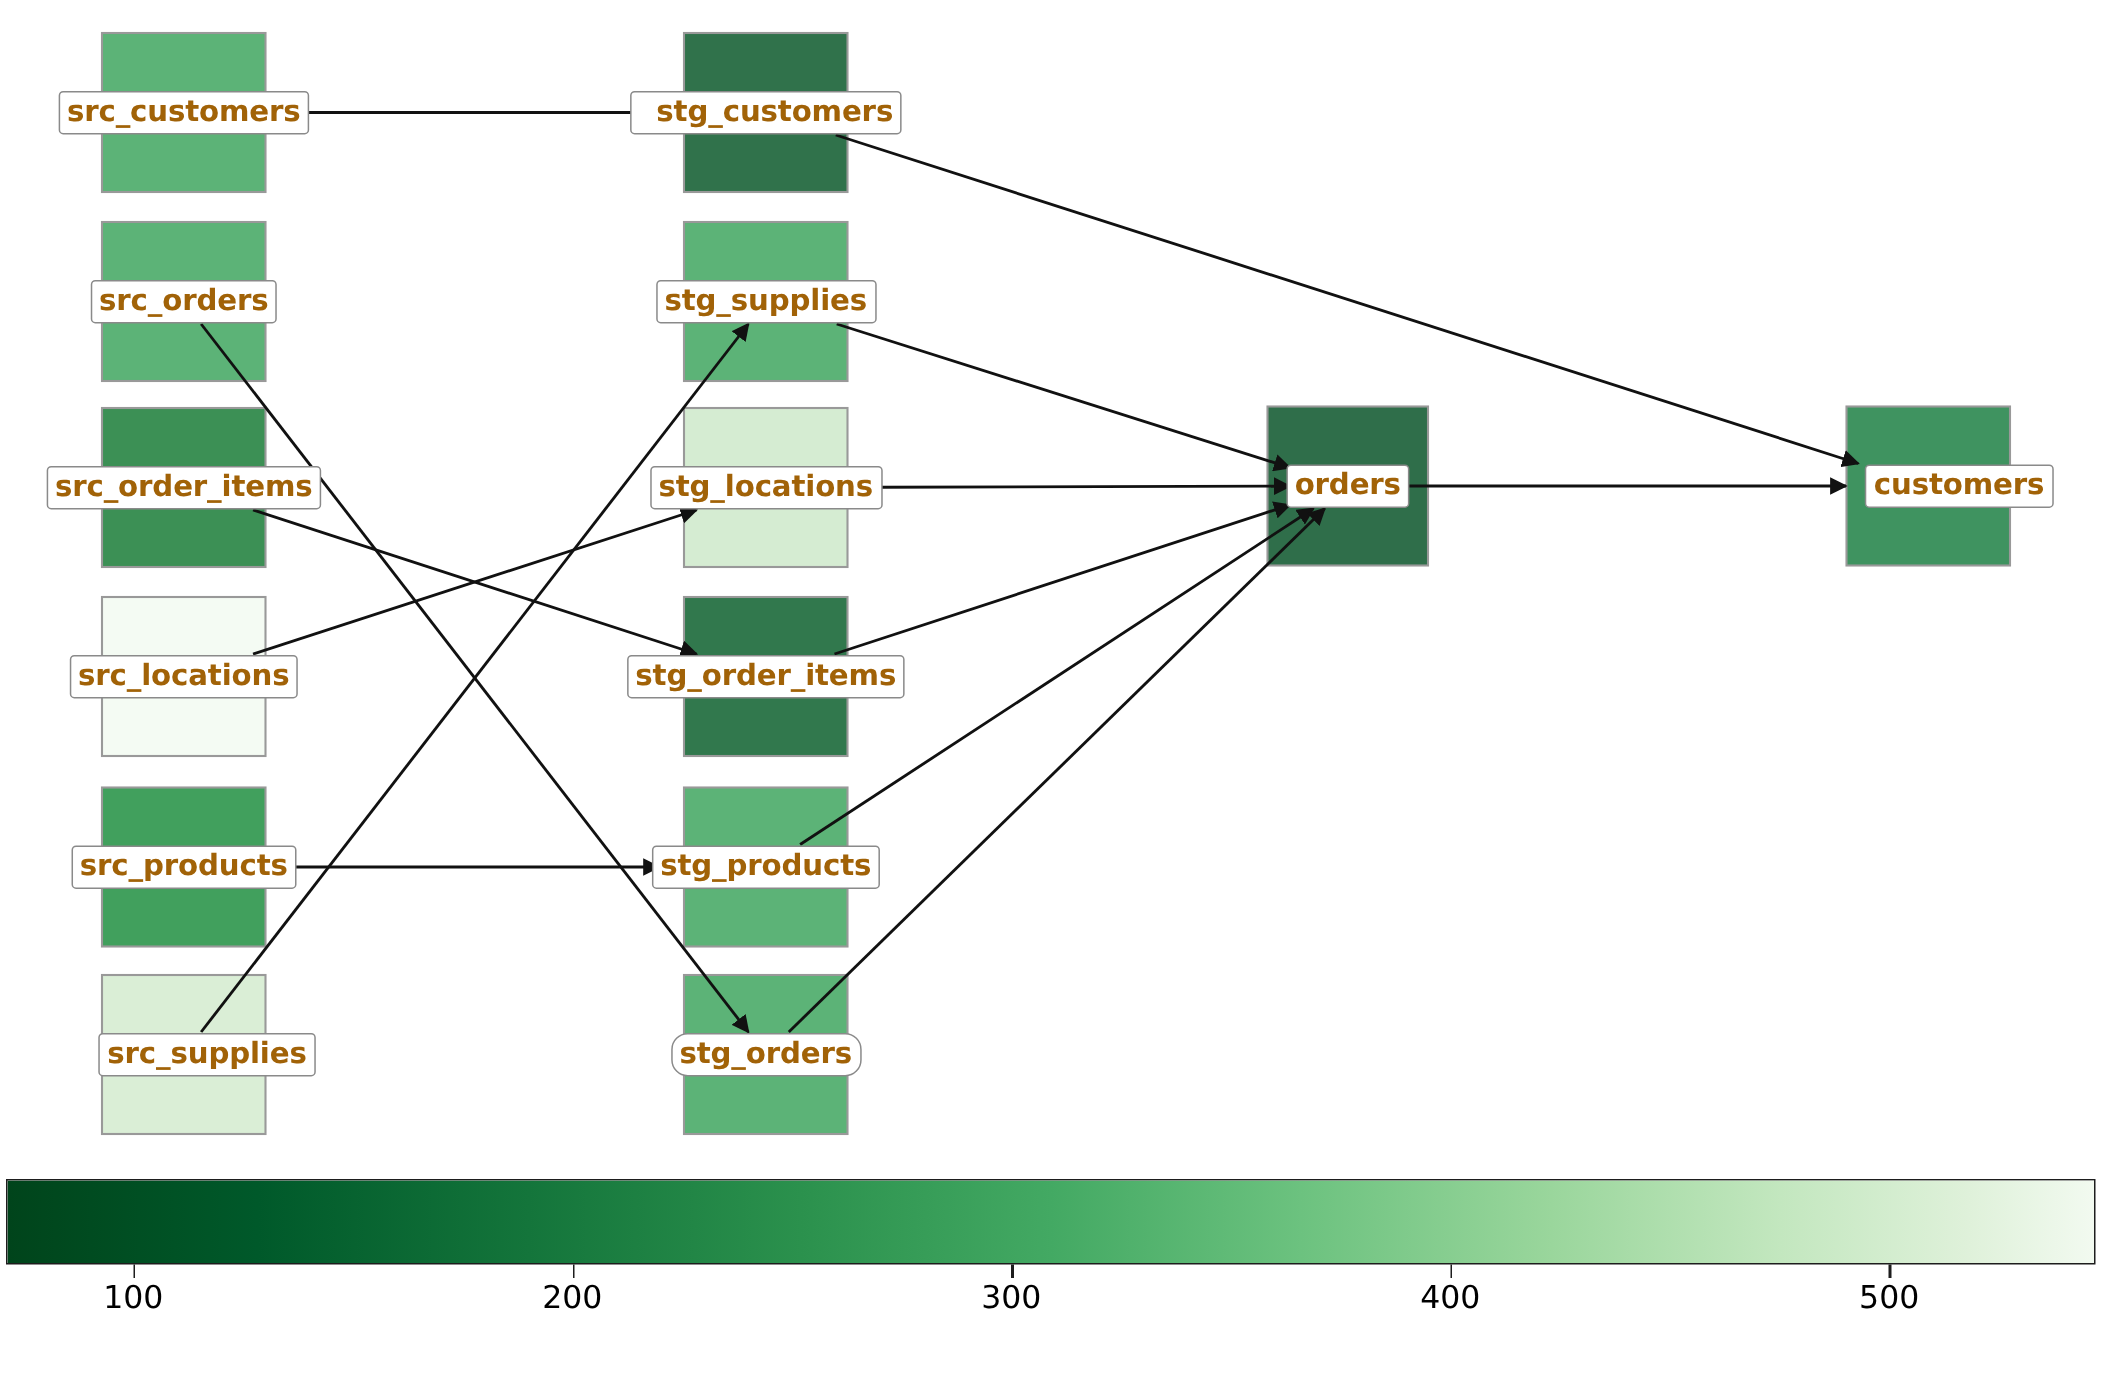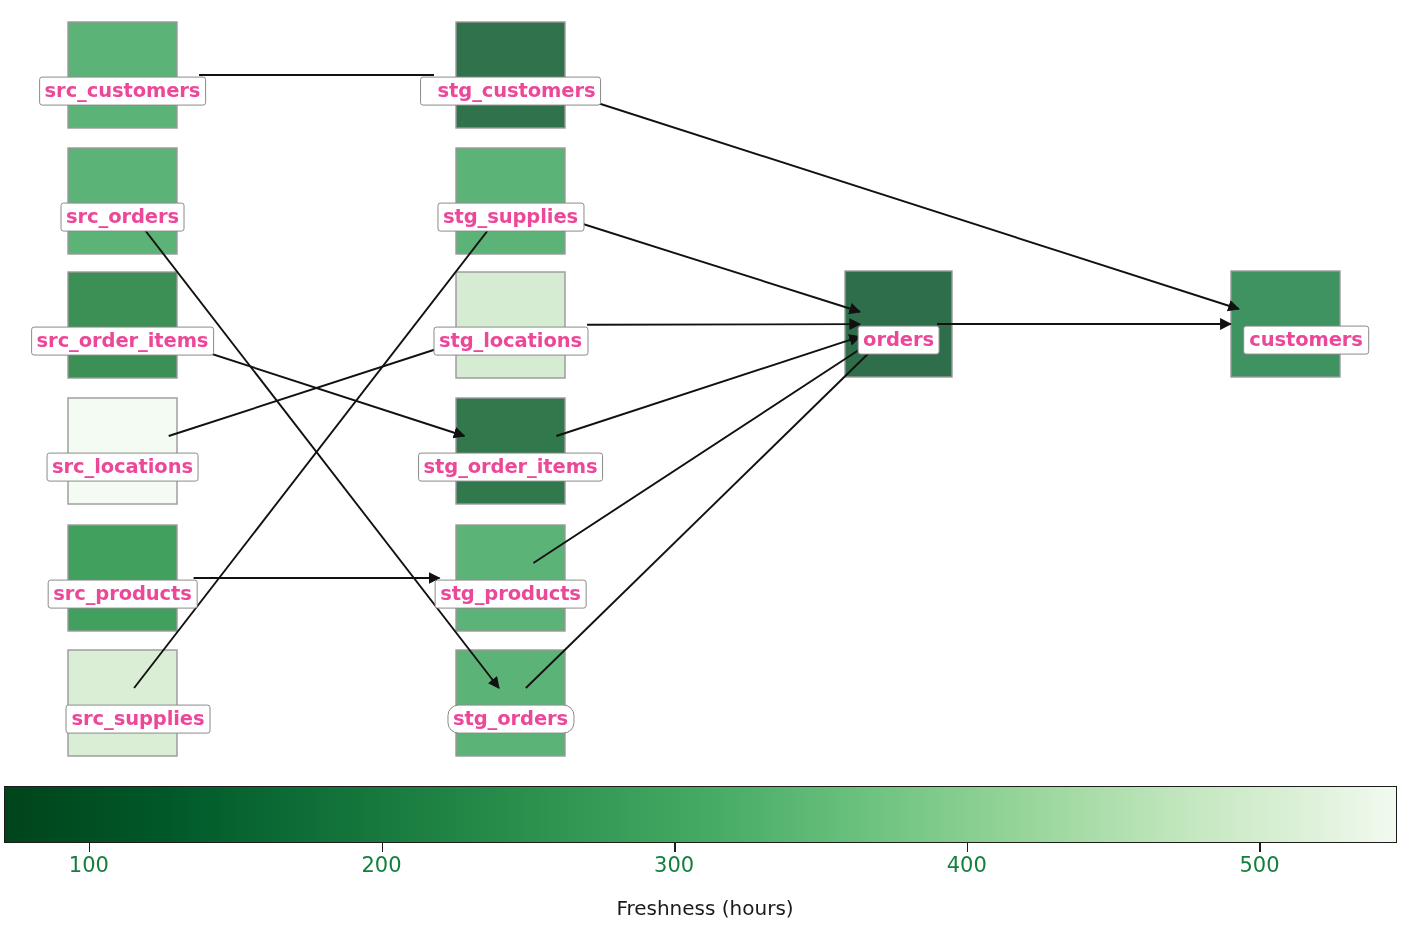--- a/index.html
+++ b/index.html
@@ -12,32 +12,31 @@
   .node-label{
     position:absolute;
     transform:translate(-50%,-50%);
     background:#ffffff;
     border:1.4px solid #8a8a8a;
     border-radius:3px;
     padding:2px 5px 3px 5px;
     font-weight:bold;
     font-size:19.5px;
     line-height:1.12;
-    color:#ec4899;
+    color:#a16207;
     white-space:nowrap;
     letter-spacing:-0.1px;
     font-family:"DejaVu Sans","Liberation Sans",sans-serif;
-    margin-top:16px;
   }
   .cbar-wrap{position:absolute;left:4px;top:786px;width:1393px;height:57px;
              border:1.7px solid #1d1d1d;box-sizing:border-box;}
   .cbar-grad{width:100%;height:100%;}
   .tick{position:absolute;width:1.6px;height:9px;background:#1d1d1d;top:843px;}
   .tick-label{position:absolute;top:853px;transform:translateX(-50%);
-              font-size:21px;color:#15803d;
+              font-size:21px;color:#000000;
               font-family:"DejaVu Sans","Liberation Sans",sans-serif;}
   .cbar-title{position:absolute;top:896px;left:0;width:1410px;text-align:center;
               font-size:20px;color:#1a1a1a;
               font-family:"DejaVu Sans","Liberation Sans",sans-serif;}
 </style>
 </head>
 <body>
 
 <div id="stage">
 
@@ -121,14 +120,13 @@
       <div class="tick" style="left: 381.515px;"></div>
       <div class="tick-label" style="left: 381.515px; text-align: right;">200</div>
       <div class="tick" style="left: 674.162px;"></div>
       <div class="tick-label" style="left: 674.162px;">300</div>
       <div class="tick" style="left: 966.809px;"></div>
       <div class="tick-label" style="left: 966.809px;">400</div>
       <div class="tick" style="left: 1259.46px;"></div>
       <div class="tick-label" style="left: 1259.46px;">500</div>
     </div>
 
-  <div class="cbar-title">Freshness (hours)</div>
 </div>
 
 </body></html>

